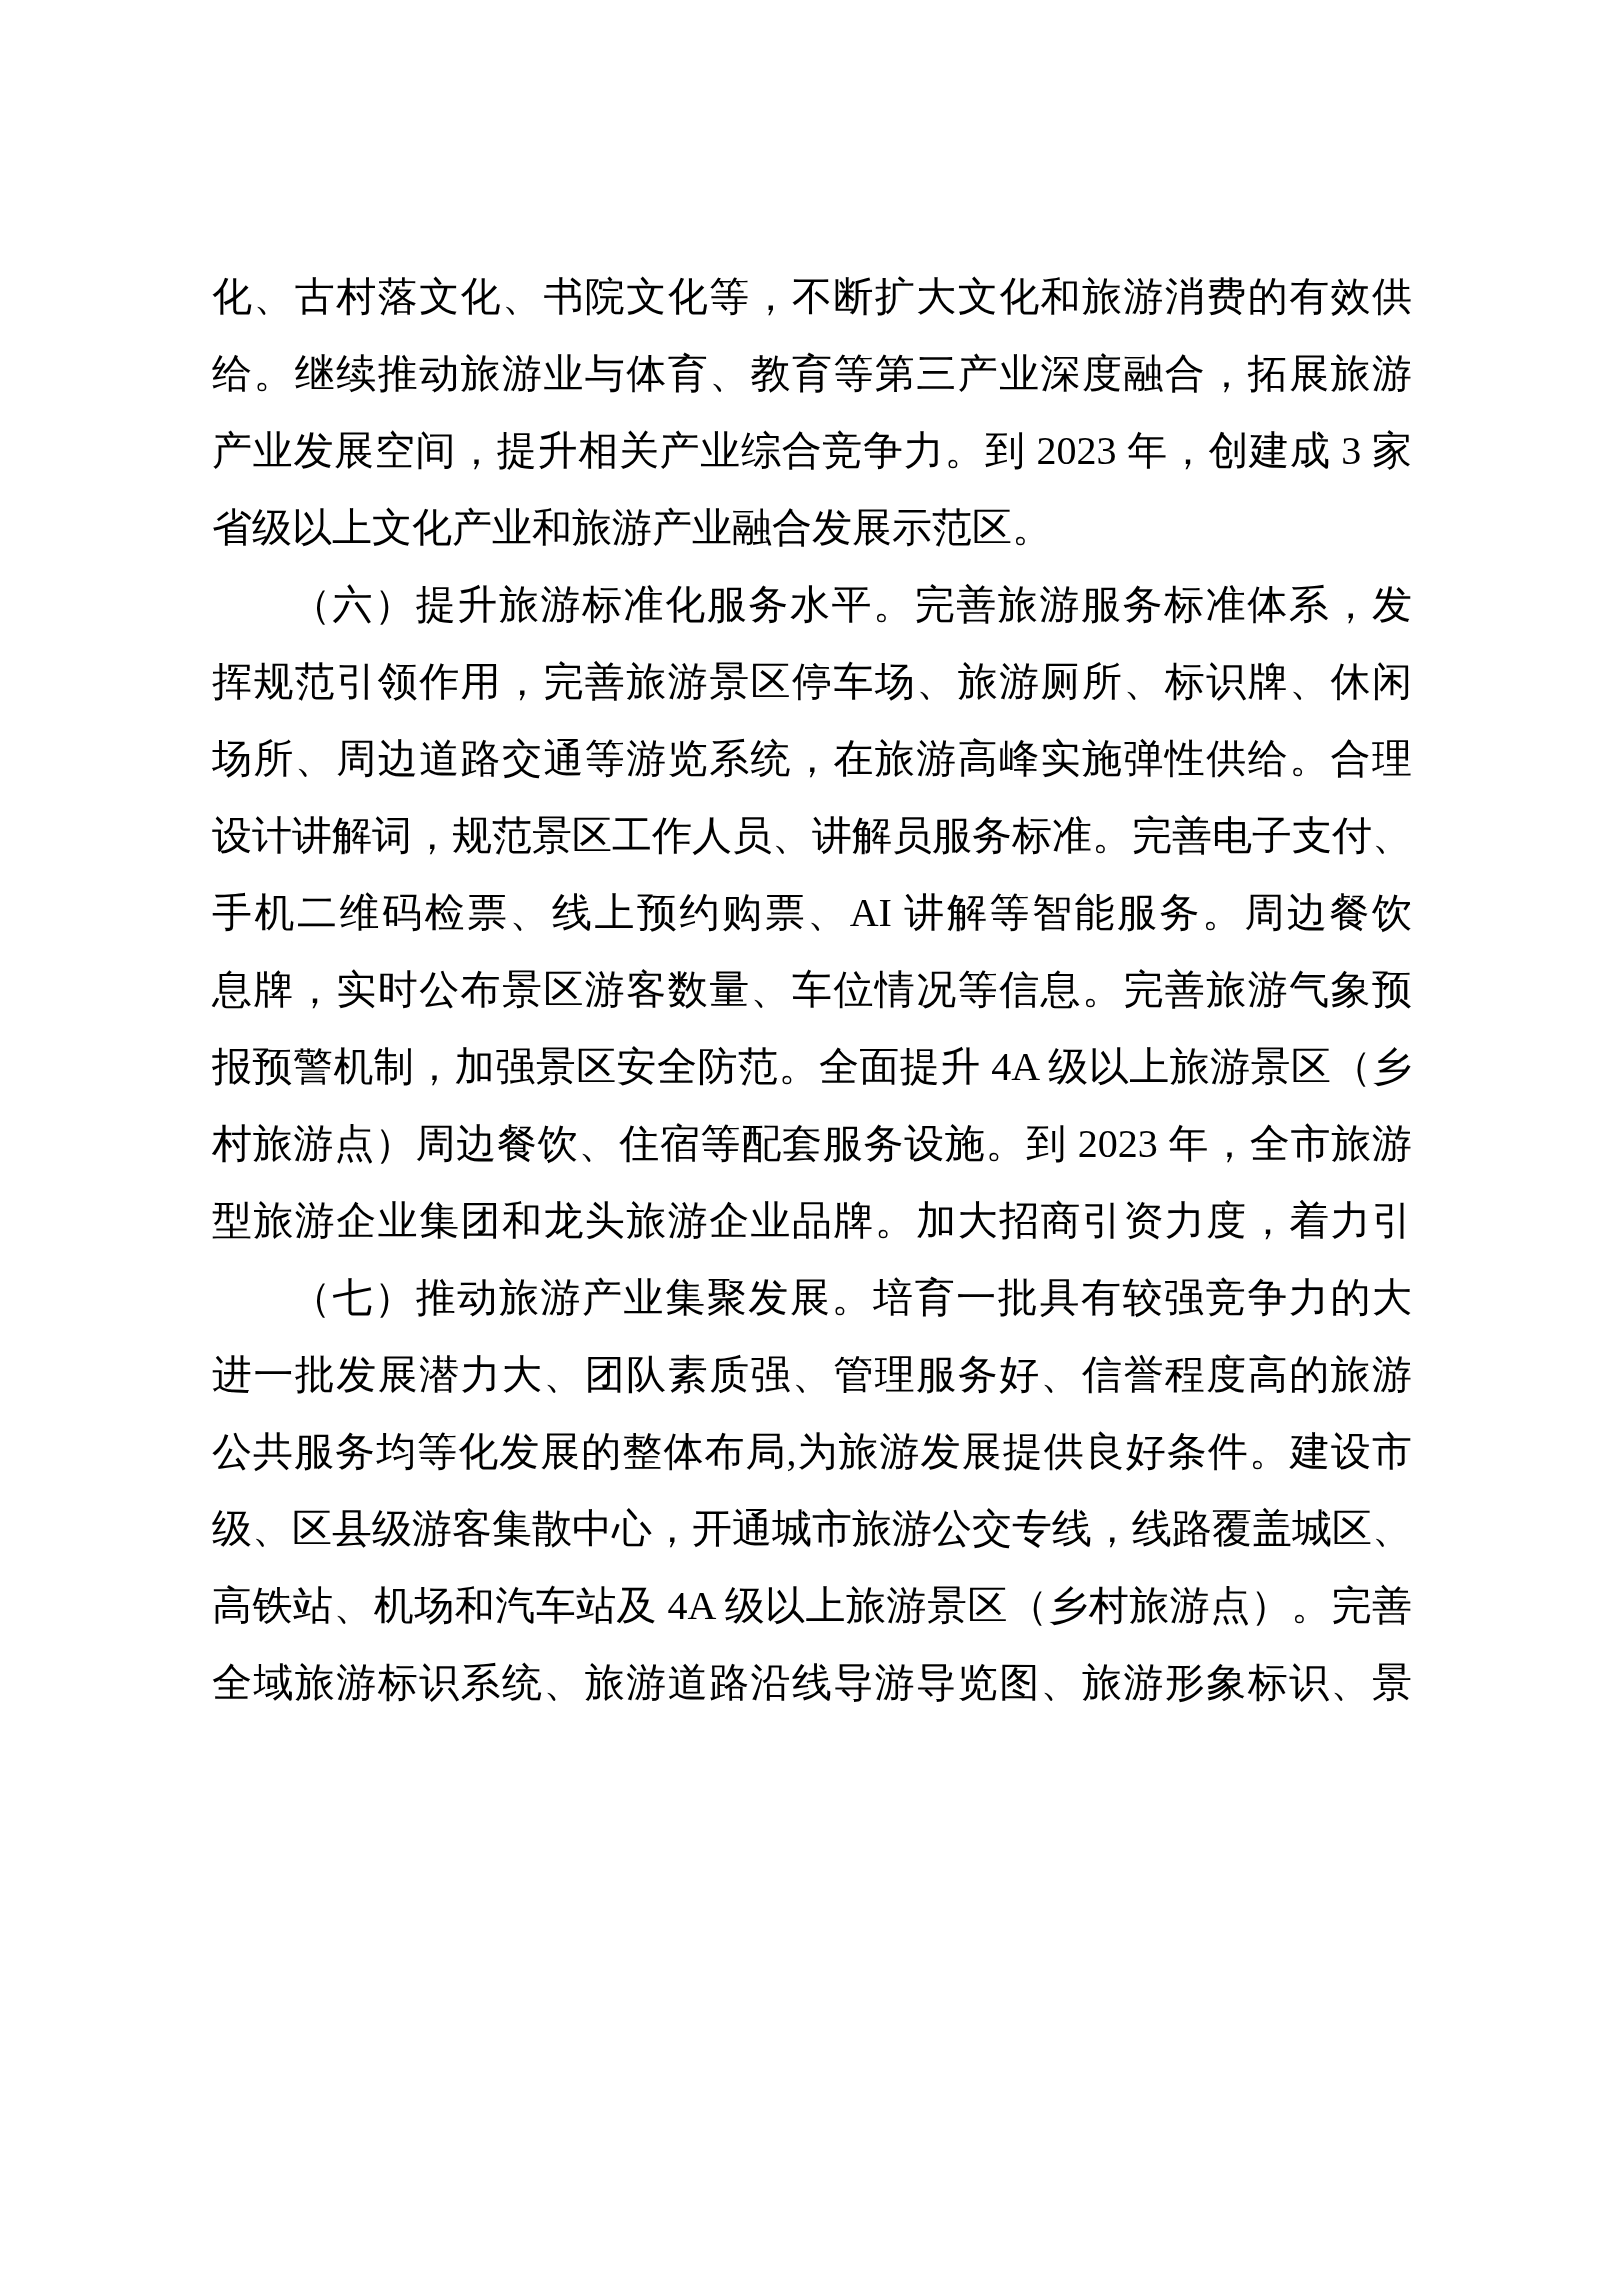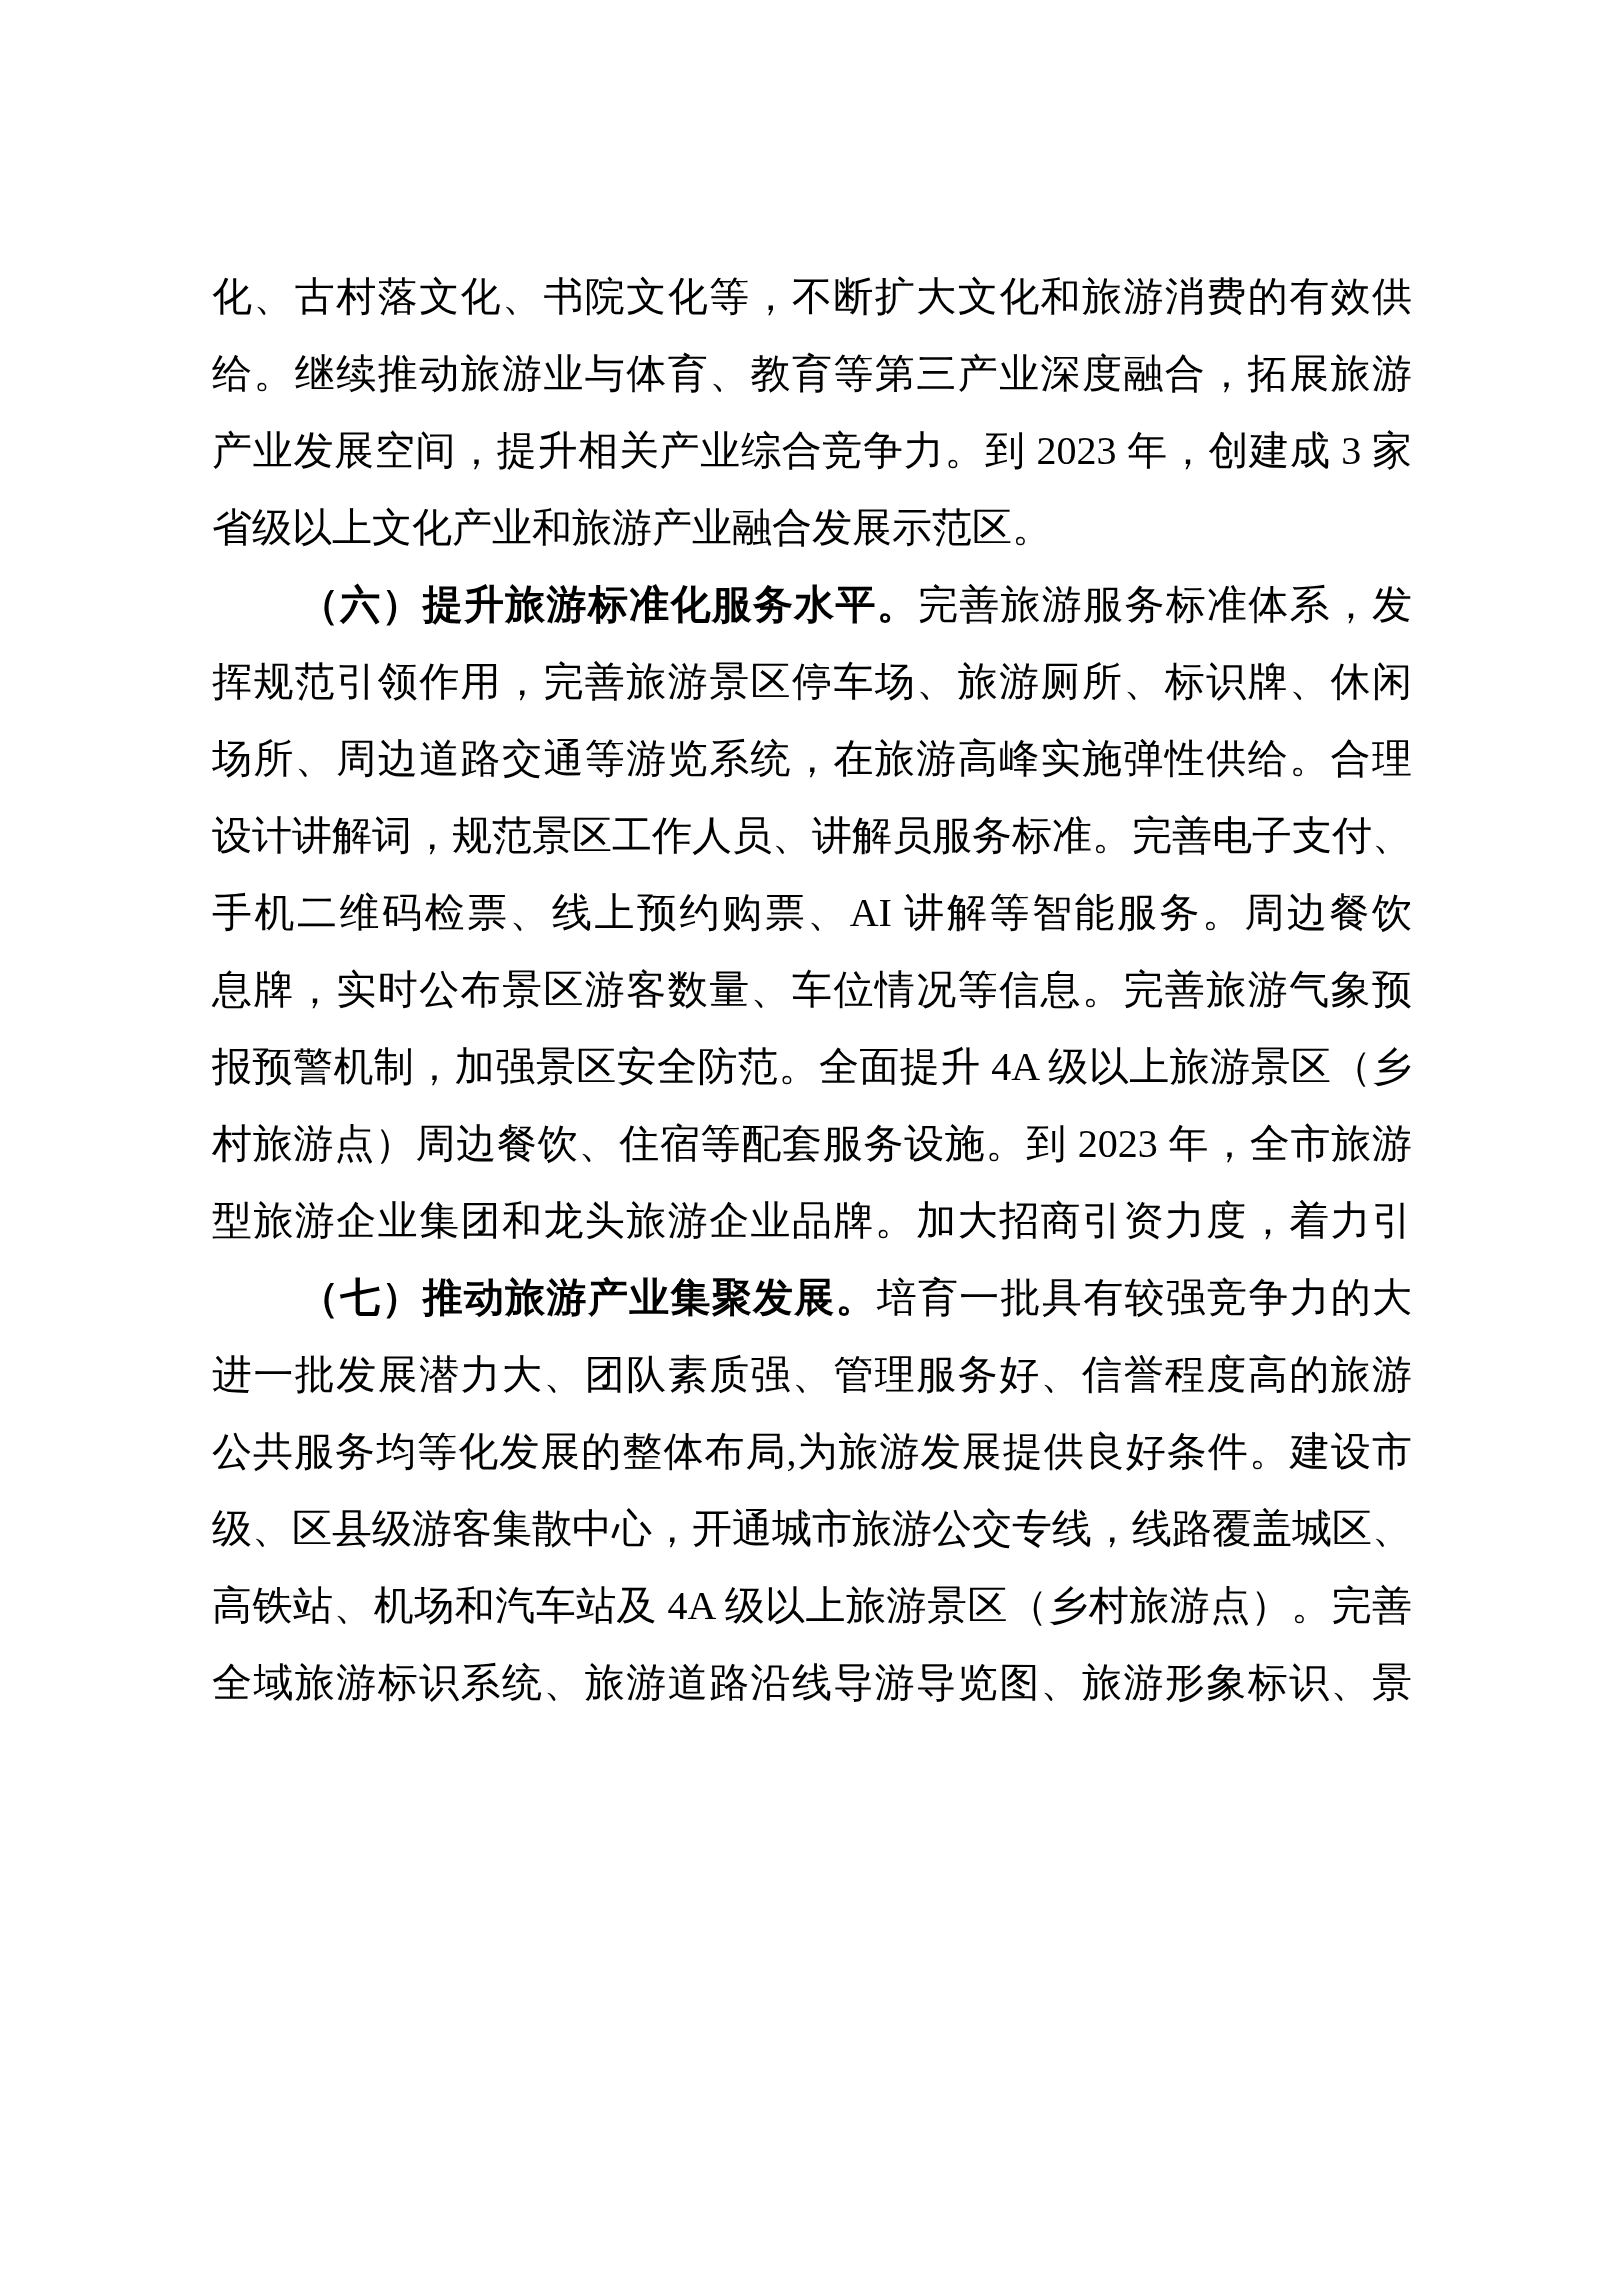--- a/index.html
+++ b/index.html
@@ -30,22 +30,21 @@
     text-justify: inter-character;
     white-space: normal;
   }
   .line.just {
     text-align-last: justify;
   }
   .line.indent {
     text-indent: 79px;
   }
   .seg.bold {
-    font-weight: 700;
-    margin-left: 8px;
+    font-weight: 400;
   }
   .footer {
     position: absolute;
     left: 1225px;
     top: 2051px;
     height: 48px;
     line-height: 48px;
     font-size: 38px;
     letter-spacing: 1.4px;
     color: #000000;

